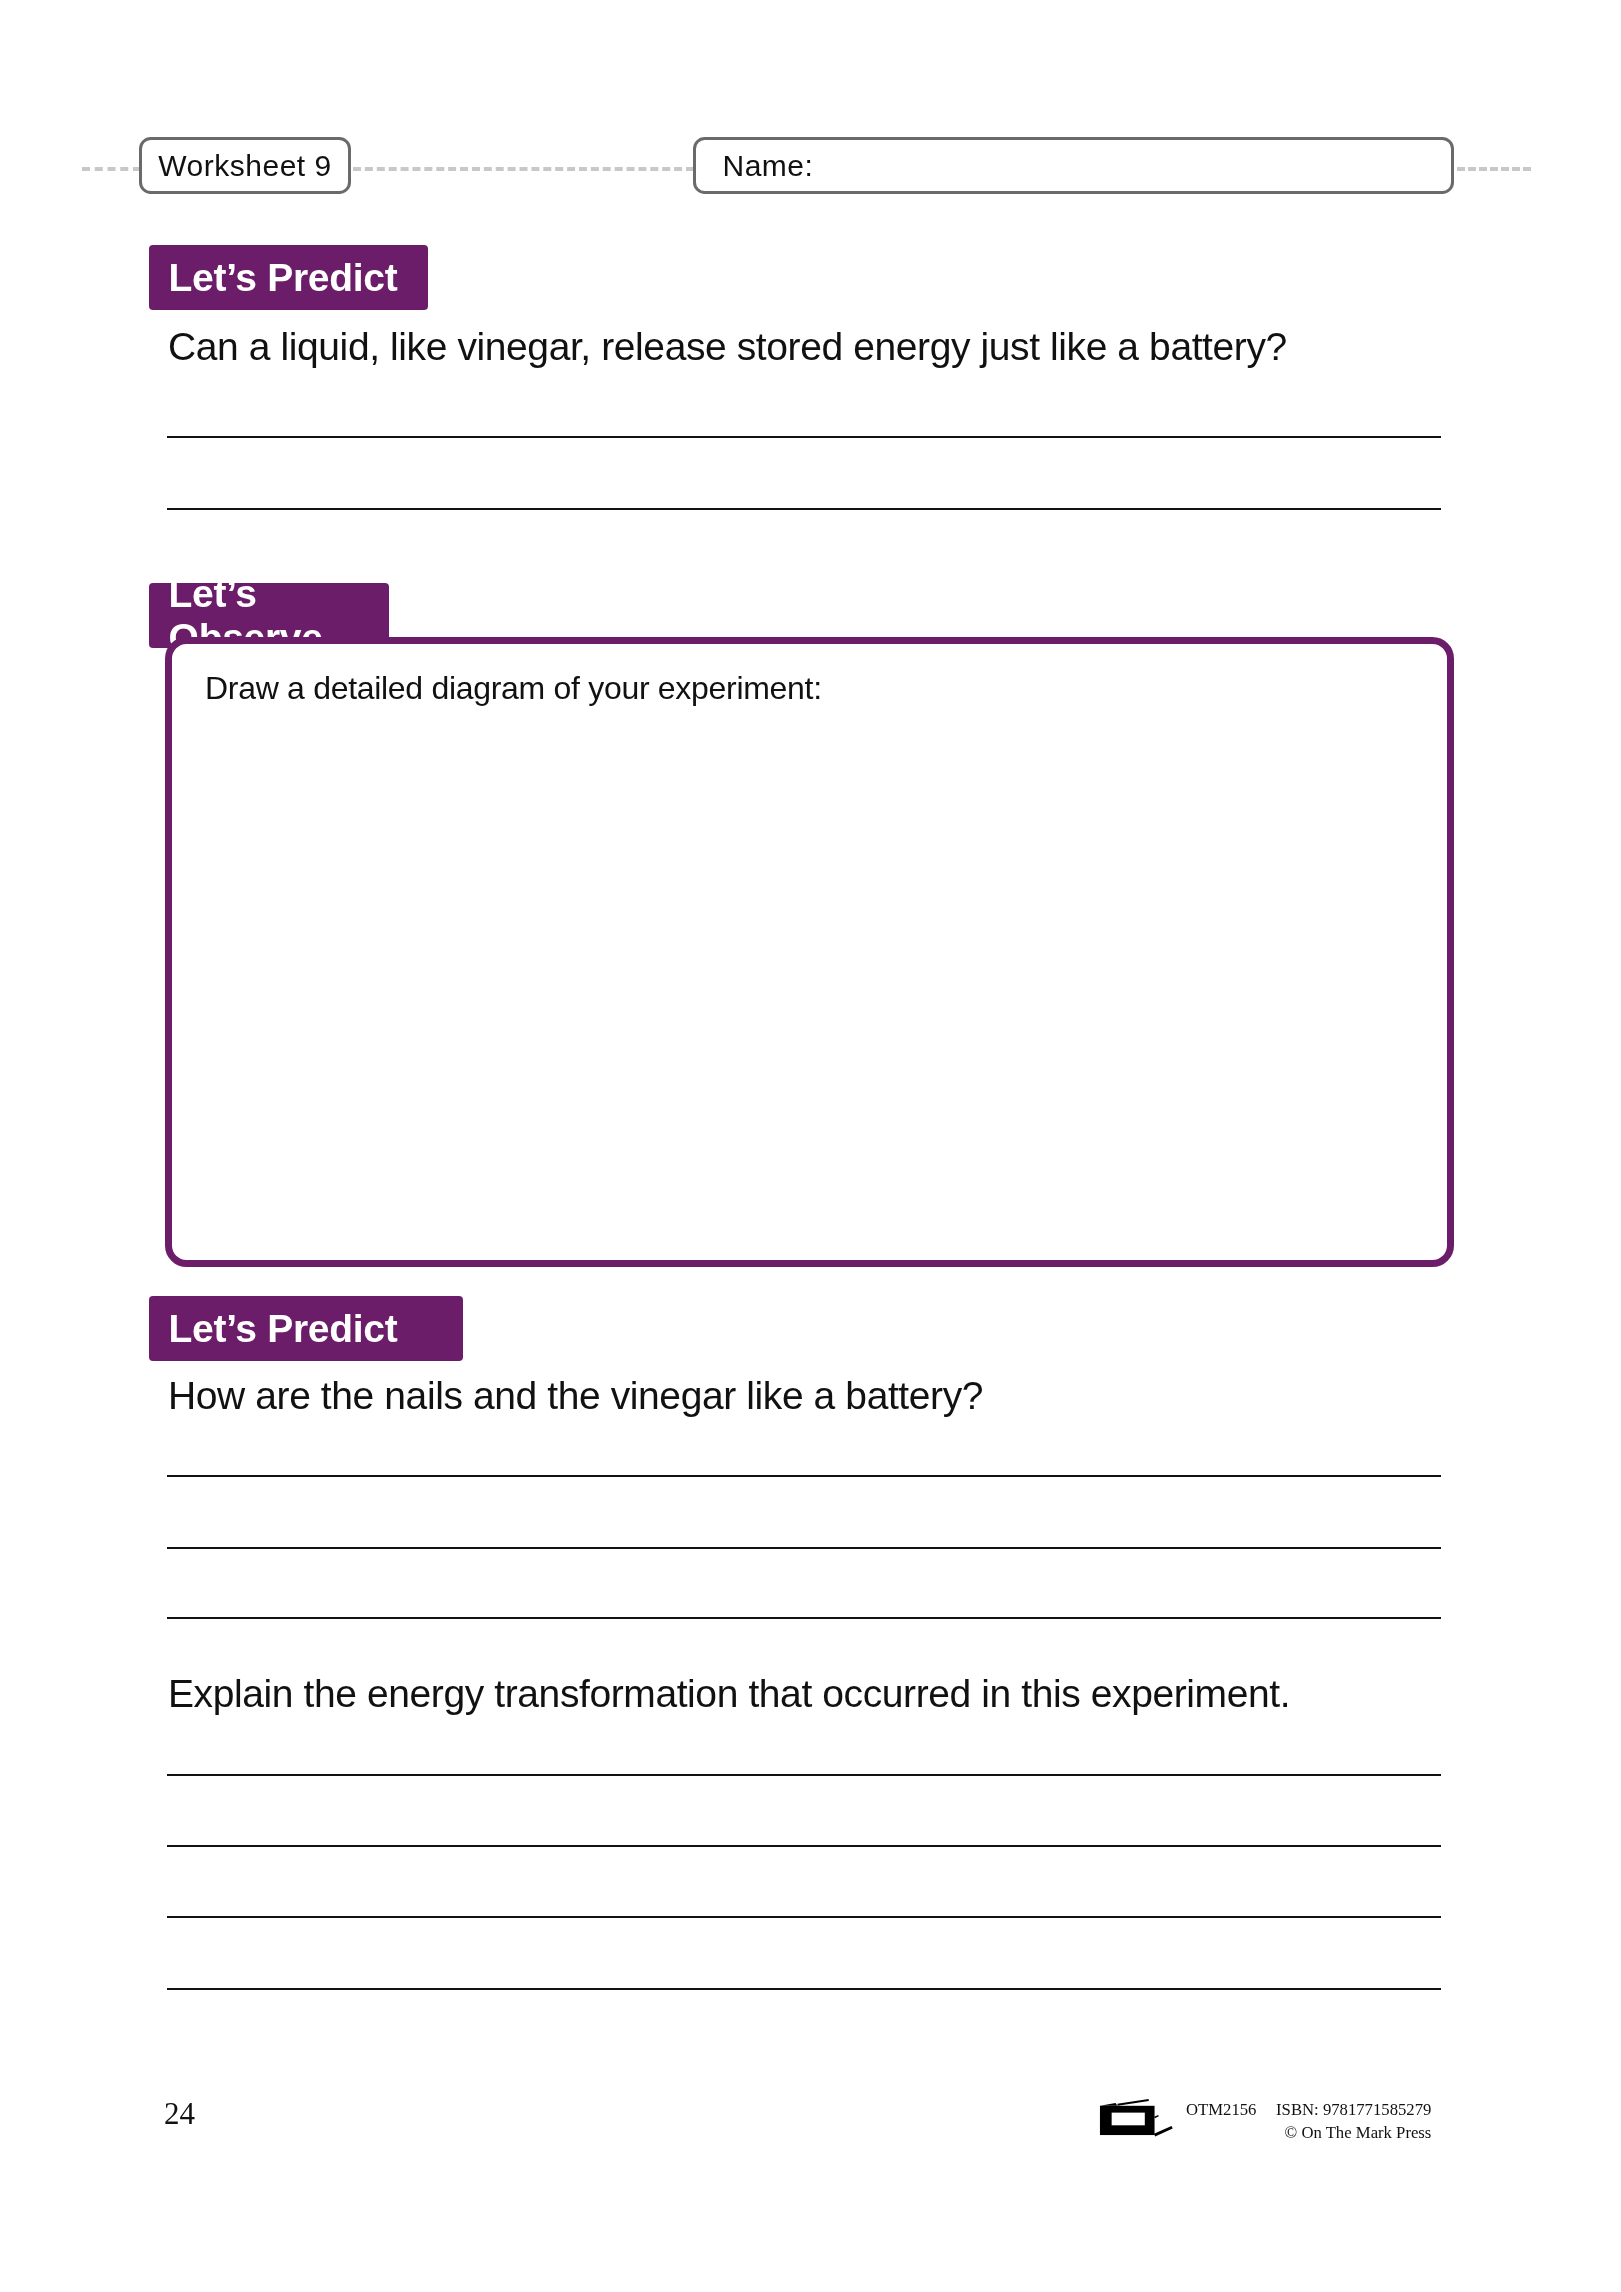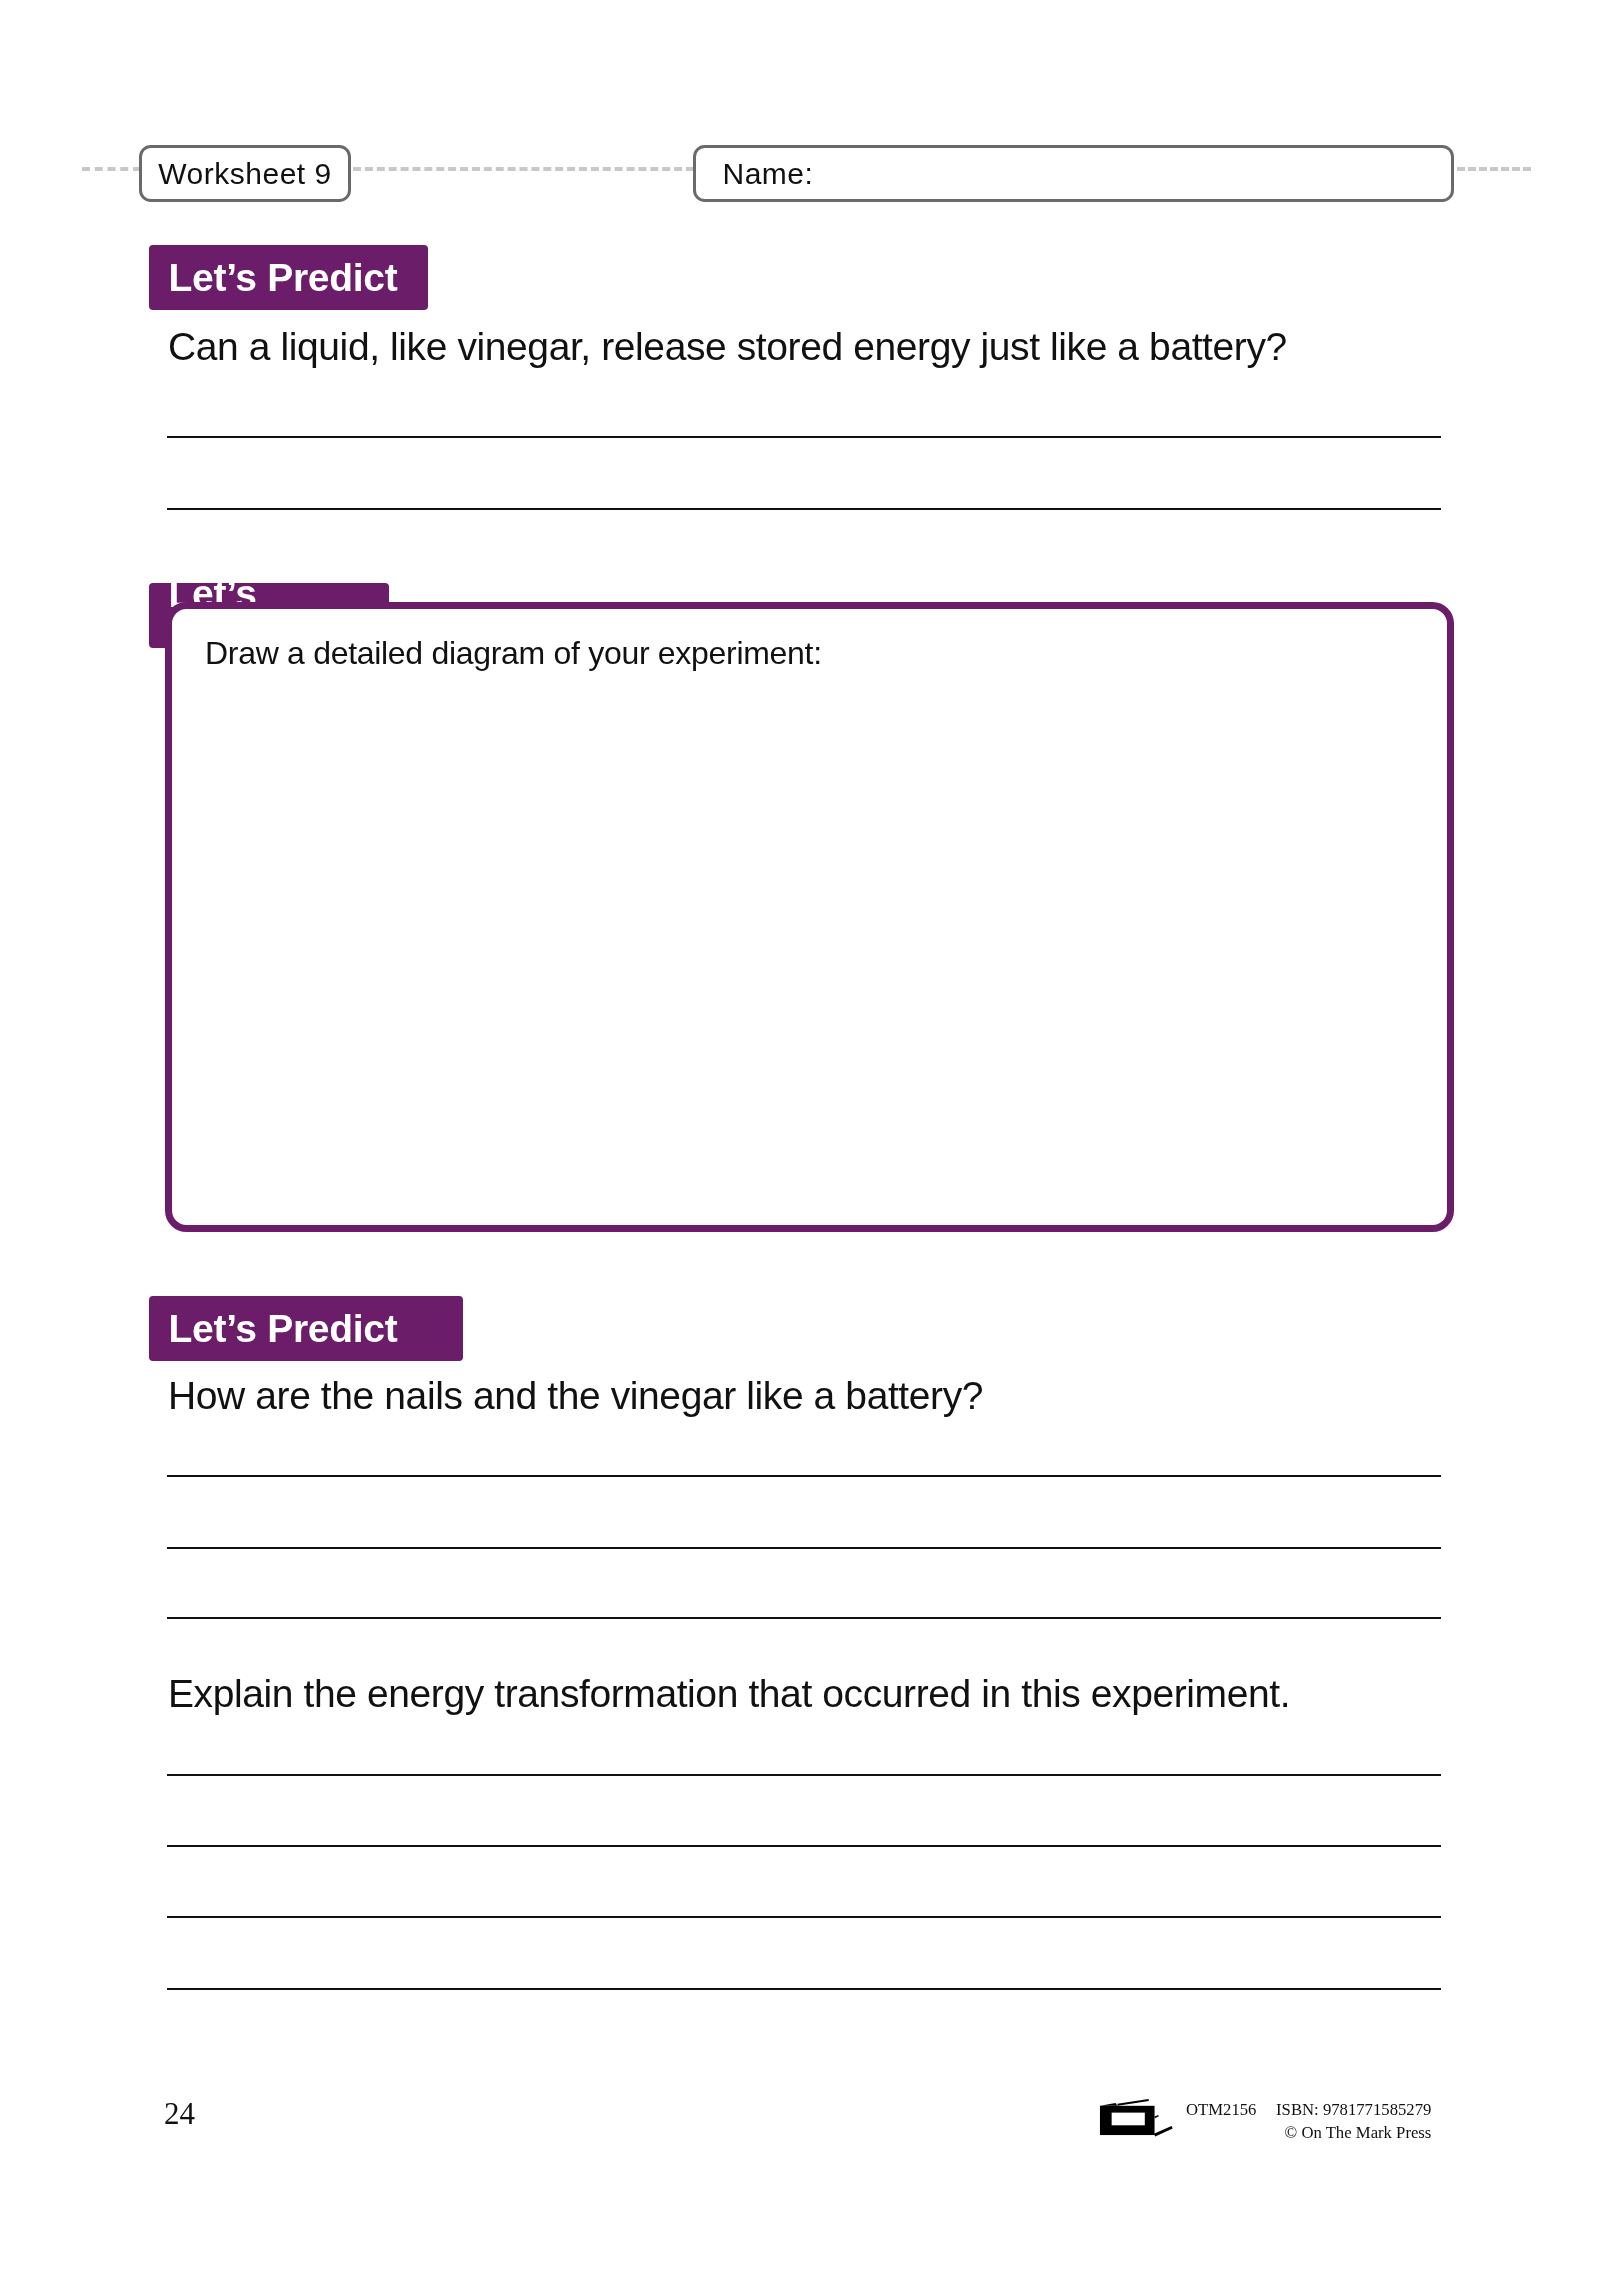--- a/index.html
+++ b/index.html
@@ -4,37 +4,37 @@
 <style>
   html, body { margin: 0; padding: 0; background: #ffffff; }
   body { width: 1621px; height: 2293px; position: relative; overflow: hidden;
          font-family: "Liberation Sans", sans-serif; color: #111; }
 
   
   .dash-line { position: absolute; top: 167px; height: 0; border-top: 4.9px dashed #c8c8c8; }
   .hdr-box { position: absolute; top: 137px; height: 57px; background: #fff;
              border: 3.9px solid #6a6a6a; border-radius: 11.8px; box-sizing: border-box;
              display: flex; align-items: center; font-size: 30px; color: #111;
-             letter-spacing: 0.5px; margin-top: 8px; }
+             letter-spacing: 0.5px; }
   .hdr-box.ws { left: 139px; width: 212px; justify-content: center; }
   .hdr-box.name { left: 693px; width: 761px; padding-left: 26.5px; }
 
   
   .badge { position: absolute; left: 149px; background: #6c1d6a; color: #fff;
            font-weight: bold; font-size: 39px; border-radius: 4px;
            display: flex; align-items: center; padding: 0 19.6px; box-sizing: border-box;
            height: 65px; letter-spacing: -0.3px; }
 
   .question { position: absolute; left: 168px; font-size: 39px; color: #111;
               letter-spacing: -0.4px; white-space: nowrap; }
 
   .write-line { position: absolute; left: 167px; width: 1274px; height: 0;
                 border-top: 2.9px solid #111; }
 
-  .draw-box { position: absolute; left: 165px; top: 602px; width: 1289px; height: 630px;
+  .draw-box { position: absolute; left: 165px; top: 637px; width: 1289px; height: 630px;
               border: 7.8px solid #6c1d6a; border-radius: 21.6px; box-sizing: border-box; background: #fff; }
   .draw-prompt { position: absolute; left: 33px; top: 25.5px; font-size: 32px; color: #111;
                  letter-spacing: -0.3px; }
 
   
   .page-num { position: absolute; left: 164px; top: 2096px; font-family: "Liberation Serif", serif;
               font-size: 31px; color: #111; }
   .footer-meta { position: absolute; left: 1186px; top: 2099px; font-family: "Liberation Serif", serif;
                  font-size: 16.7px; color: #111; line-height: 22.5px; }
   .footer-meta .row1 { display: flex; gap: 19.6px; }

